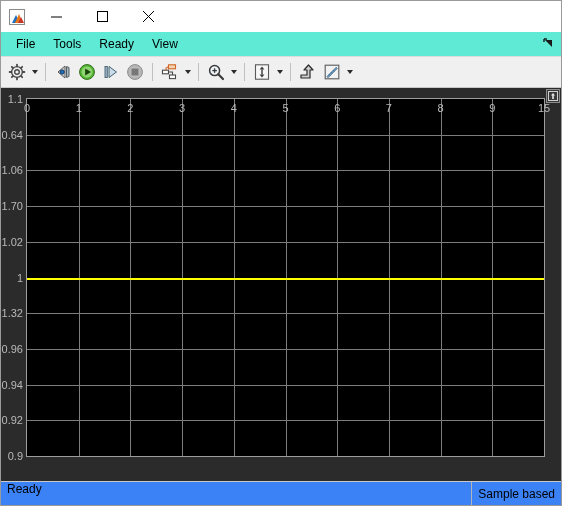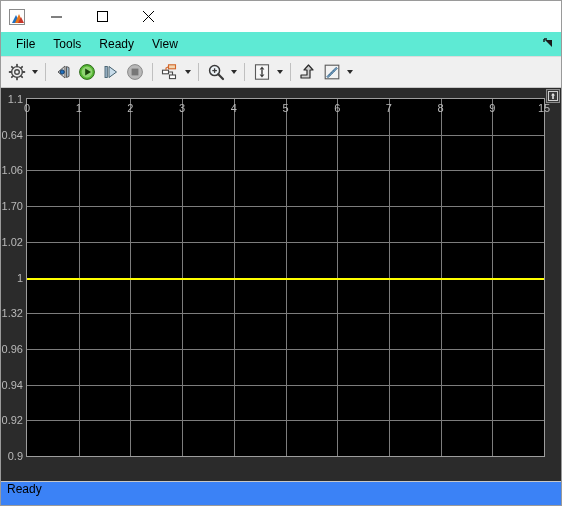--- a/index.html
+++ b/index.html
@@ -516,15 +516,16 @@
     <div class="plot-corner-btn">
       <svg width="10" height="10" viewBox="0 0 10 10">
         <rect x="0.5" y="0.5" width="9" height="9" fill="none" stroke="#cfcfcf" stroke-width="1"></rect>
         <path d="M5 2 L7 4.4 L5.8 4.4 L5.8 8 L4.2 8 L4.2 4.4 L3 4.4 Z" fill="#e8e8e8"></path>
       </svg>
     </div>
   </div>
 
   <div class="statusbar">
     <div class="status-ready">Ready</div>
+    <div class="status-field">Sample based</div>
   </div>
 
 </div>
 
 </body></html>

